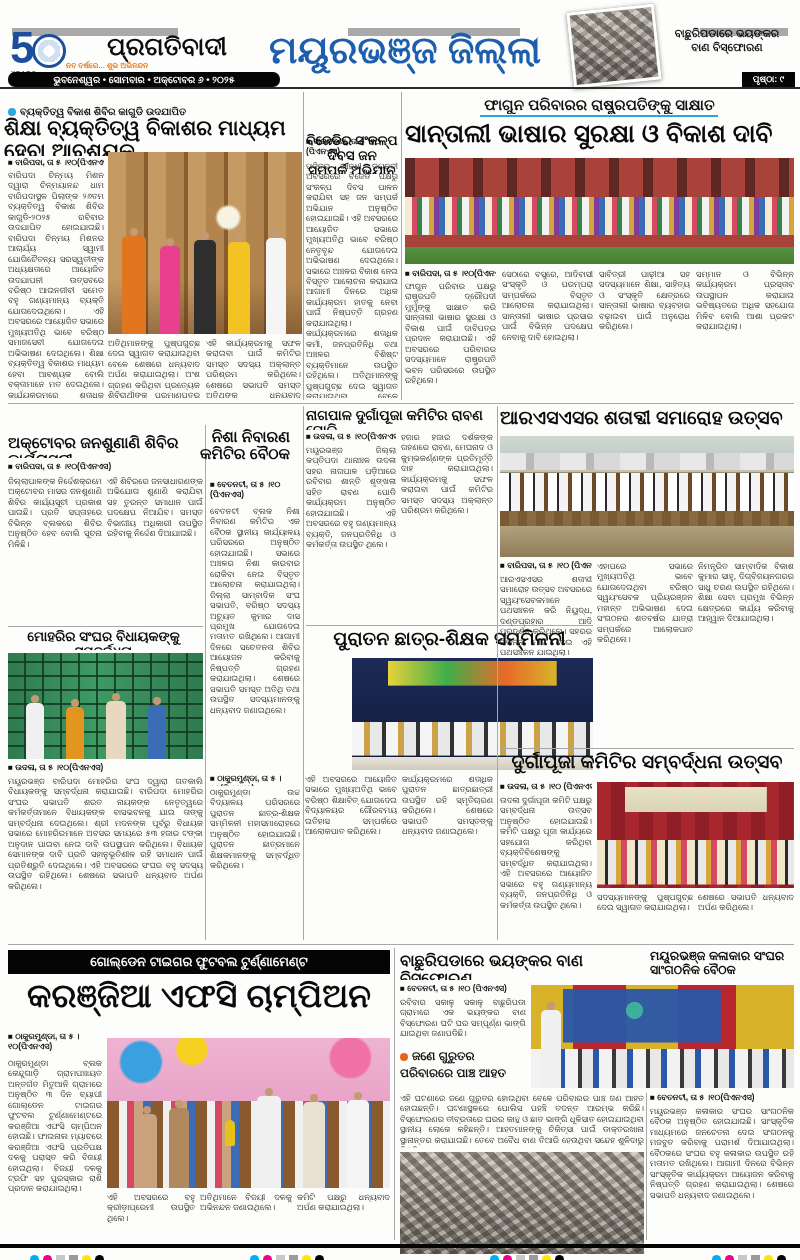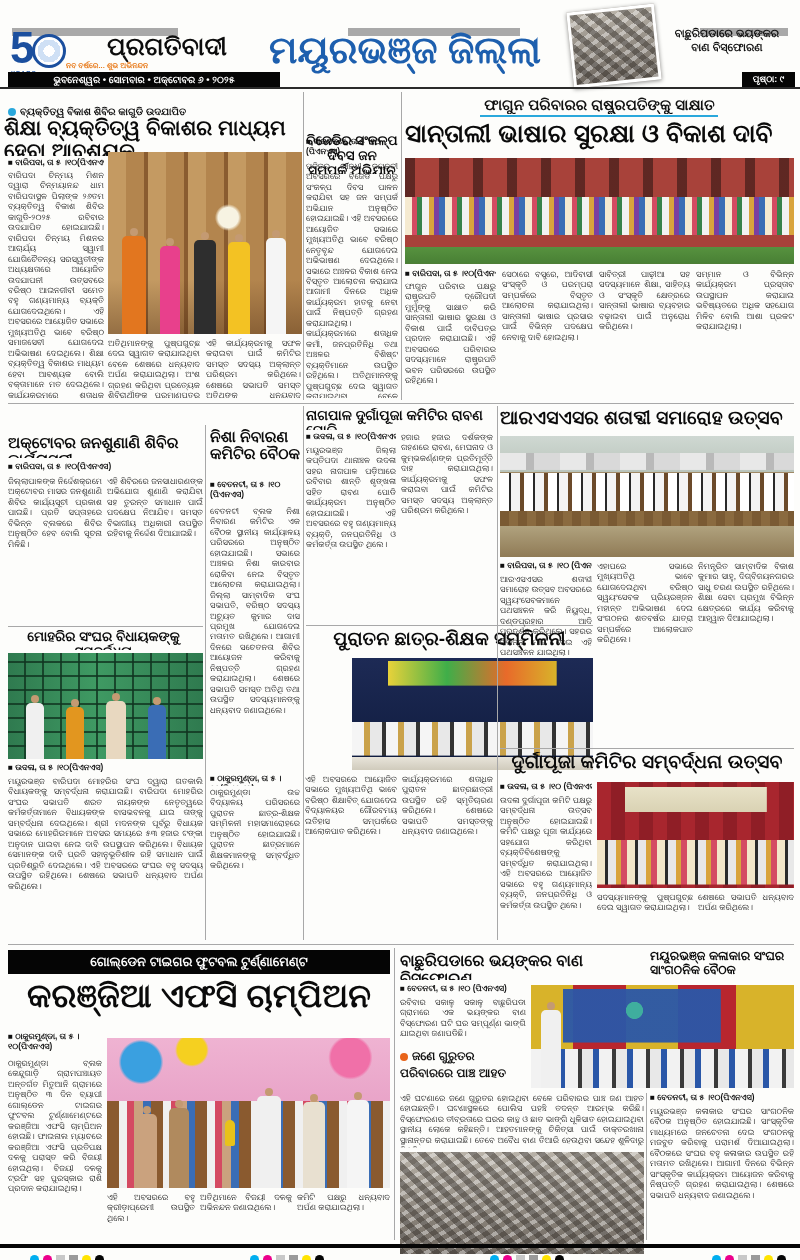--- a/index.html
+++ b/index.html
@@ -85,21 +85,21 @@
   <div class="abs" style="left:348px;top:28px;width:172px;height:8px;background:#a9a9a9;"></div>
   <div class="abs" style="left:700px;top:28px;width:88px;height:8px;background:#a9a9a9;"></div>
 
   <div class="abs" style="left:10px;top:32px;width:54px;height:48px;">
     <span class="abs" style="left:0;top:-6px;font-size:44px;font-weight:bold;color:#1b4f9e;line-height:1;">5</span>
     <span class="emblem" style="left:22px;top:2px;"></span>
     <span class="abs" style="left:1px;top:38px;font-size:6px;font-weight:bold;color:#1b4f9e;letter-spacing:1px;">YEARS</span>
   </div>
   <div class="abs" style="left:62px;top:32px;width:210px;font-size:25px;font-weight:900;color:#0c0c0c;text-align:center;">ପ୍ରଗତିବାଦୀ</div>
   <div class="abs" style="left:66px;top:61px;font-size:7.5px;font-weight:bold;color:#e87a1a;">ନବ ବର୍ଷରେ... ଶୁଭ ଅଭିନନ୍ଦନ</div>
-  <div class="abs barblack" style="left:8px;top:72px;width:272px;height:15px;font-size:9.5px;line-height:15px;">ଭୁବନେଶ୍ୱର • ସୋମବାର • ଅକ୍ଟୋବର ୬ • ୨୦୨୫</div>
+  <div class="abs barblack" style="left:8px;top:72px;width:272px;height:15px;font-size:9.5px;line-height:15px;border-radius:7px;">ଭୁବନେଶ୍ୱର • ସୋମବାର • ଅକ୍ଟୋବର ୬ • ୨୦୨୫</div>
 
   <div class="abs" style="left:240px;top:30px;width:330px;text-align:center;font-size:38px;font-weight:800;color:#1d5fae;line-height:1.1;">ମୟୂରଭଞ୍ଜ ଜିଲ୍ଲା</div>
 
   <div class="photo ph-rubble" style="left:570px;top:8px;width:82px;height:70px;transform:rotate(-6deg);border:3px solid #fff;box-shadow:0 1px 4px rgba(0,0,0,.45);"></div>
   <div class="abs" style="left:660px;top:26px;width:134px;text-align:center;font-weight:bold;font-size:11px;color:#101010;line-height:1.3;">
     <div>ବାଛୁରିପଡାରେ ଭୟଙ୍କର</div>
     <div>ବାଣ ବିସ୍ଫୋରଣ</div>
   </div>
   <div class="abs barblack" style="left:742px;top:72px;width:53px;height:15px;font-size:9px;line-height:15px;">ପୃଷ୍ଠା: ୯</div>
   <div class="abs" style="left:0;top:87px;width:800px;height:2px;background:#2a2a2a;"></div>
@@ -151,21 +151,21 @@
     <div class="fg" style="left:18px;bottom:0;width:18px;height:56px;background:#f0f0f0;"></div>
     <div class="fg" style="left:58px;bottom:0;width:18px;height:52px;background:#e2961f;"></div>
     <div class="fg" style="left:98px;bottom:0;width:20px;height:58px;background:#e8d8c0;"></div>
     <div class="fg" style="left:140px;bottom:0;width:18px;height:54px;background:#3a6db5;"></div>
   </div>
   <div class="abs byline" style="left:8px;top:763px;width:195px;">■ ଉଦଳା, ତା ୫ ।୧୦(ପିଏନଏସ)</div>
   <div class="abs body" style="left:8px;top:776px;width:195px;height:164px;">ମୟୂରଭଞ୍ଜ ବାରିପଦା ମୋହରିର ସଂଘ ଦ୍ୱାରା ଗତକାଲି ବିଧାୟକଙ୍କୁ ସମ୍ବର୍ଦ୍ଧନା କରାଯାଇଛି। ବାରିପଦା ମୋହରିର ସଂଘର ସଭାପତି ଶରତ ନାୟକଙ୍କ ନେତୃତ୍ୱରେ କର୍ମକର୍ତ୍ତାମାନେ ବିଧାୟକଙ୍କ ବାସଭବନକୁ ଯାଇ ତାଙ୍କୁ ସମ୍ବର୍ଦ୍ଧନା ଦେଇଥିଲେ। ଶ୍ରୀ ମଦନଙ୍କ ପୂର୍ବରୁ ବିଧାୟକ ସଭାରେ ମୋହରିରମାନେ ଅବସର ସମୟରେ ୫୩ ହଜାର ଟଙ୍କା ଅନୁଦାନ ପାଇବା ନେଇ ଦାବି ଉପସ୍ଥାପନ କରିଥିଲେ। ବିଧାୟକ ସେମାନଙ୍କ ଦାବି ପ୍ରତି ସହାନୁଭୂତିଶୀଳ ରହି ସମାଧାନ ପାଇଁ ପ୍ରତିଶ୍ରୁତି ଦେଇଥିଲେ। ଏହି ଅବସରରେ ସଂଘର ବହୁ ସଦସ୍ୟ ଉପସ୍ଥିତ ରହିଥିଲେ। ଶେଷରେ ସଭାପତି ଧନ୍ୟବାଦ ଅର୍ପଣ କରିଥିଲେ।</div>
 
   <div class="vline" style="left:205px;top:425px;height:515px;"></div>
 
-  <div class="abs hl" style="left:210px;top:428px;width:90px;height:48px;font-size:15.5px;text-align:left;">ନିଶା ନିବାରଣ କମିଟିର ବୈଠକ</div>
+  <div class="abs hl" style="left:200px;top:428px;width:90px;height:48px;font-size:15.5px;text-align:right;">ନିଶା ନିବାରଣ କମିଟିର ବୈଠକ</div>
   <div class="abs byline" style="left:210px;top:480px;width:90px;white-space:normal;height:24px;">■ ବେତନଟୀ, ତା ୫ ।୧୦ (ପିଏନଏସ)</div>
   <div class="abs body" style="left:210px;top:506px;width:90px;height:262px;">ବେତନଟୀ ବ୍ଲକ ନିଶା ନିବାରଣ କମିଟିର ଏକ ବୈଠକ ସ୍ଥାନୀୟ କାର୍ଯ୍ୟାଳୟ ପରିସରରେ ଅନୁଷ୍ଠିତ ହୋଇଯାଇଛି। ସଭାରେ ଅଞ୍ଚଳର ନିଶା କାରବାର ରୋକିବା ନେଇ ବିସ୍ତୃତ ଆଲୋଚନା କରାଯାଇଥିଲା। ଜିଲ୍ଲା ସାମ୍ବାଦିକ ସଂଘ ସଭାପତି, ବରିଷ୍ଠ ସଦସ୍ୟ ଅଚ୍ୟୁତ କୁମାର ଦାସ ପ୍ରମୁଖ ଯୋଗଦେଇ ମତାମତ ରଖିଥିଲେ। ଆଗାମୀ ଦିନରେ ସଚେତନତା ଶିବିର ଆୟୋଜନ କରିବାକୁ ନିଷ୍ପତ୍ତି ଗ୍ରହଣ କରାଯାଇଥିଲା। ଶେଷରେ ସଭାପତି ସମସ୍ତ ଅତିଥି ତଥା ଉପସ୍ଥିତ ସଦସ୍ୟମାନଙ୍କୁ ଧନ୍ୟବାଦ ଜଣାଇଥିଲେ।</div>
 
   <div class="vline" style="left:303px;top:406px;height:534px;"></div>
 
   <div class="abs hl" style="left:306px;top:408px;width:188px;height:22px;font-size:14px;">ନାଗପାଳ ଦୁର୍ଗାପୂଜା କମିଟିର ରାବଣ ପୋଡି</div>
   <div class="abs byline" style="left:306px;top:432px;width:90px;">■ ଉଦଳା, ତା ୫ ।୧୦(ପିଏନଏସ)</div>
   <div class="abs body" style="left:306px;top:445px;width:90px;height:178px;">ମୟୂରଭଞ୍ଜ ଜିଲ୍ଲା କପ୍ତିପଦା ଥାନାଞ୍ଚଳ ଉଦଳା ସହର ନାଗପାଳ ପଡ଼ିଆରେ ରବିବାର ଶାନ୍ତି ଶୃଙ୍ଖଳା ସହିତ ରାବଣ ପୋଡି କାର୍ଯ୍ୟକ୍ରମ ଅନୁଷ୍ଠିତ ହୋଇଯାଇଛି। ଏହି ଅବସରରେ ବହୁ ଗଣ୍ୟମାନ୍ୟ ବ୍ୟକ୍ତି, ଜନପ୍ରତିନିଧି ଓ କର୍ମକର୍ତ୍ତା ଉପସ୍ଥିତ ଥିଲେ।</div>
   <div class="abs body" style="left:401px;top:432px;width:92px;height:191px;">ହଜାର ହଜାର ଦର୍ଶକଙ୍କ ଗହଣରେ ରାବଣ, ମେଘନାଦ ଓ କୁମ୍ଭକର୍ଣ୍ଣଙ୍କ ପ୍ରତିମୂର୍ତ୍ତି ଦାହ କରାଯାଇଥିଲା। କାର୍ଯ୍ୟକ୍ରମକୁ ସଫଳ କରାଇବା ପାଇଁ କମିଟିର ସମସ୍ତ ସଦସ୍ୟ ଅକ୍ଲାନ୍ତ ପରିଶ୍ରମ କରିଥିଲେ।</div>
   <div class="hline" style="left:306px;top:625px;width:287px;"></div>

